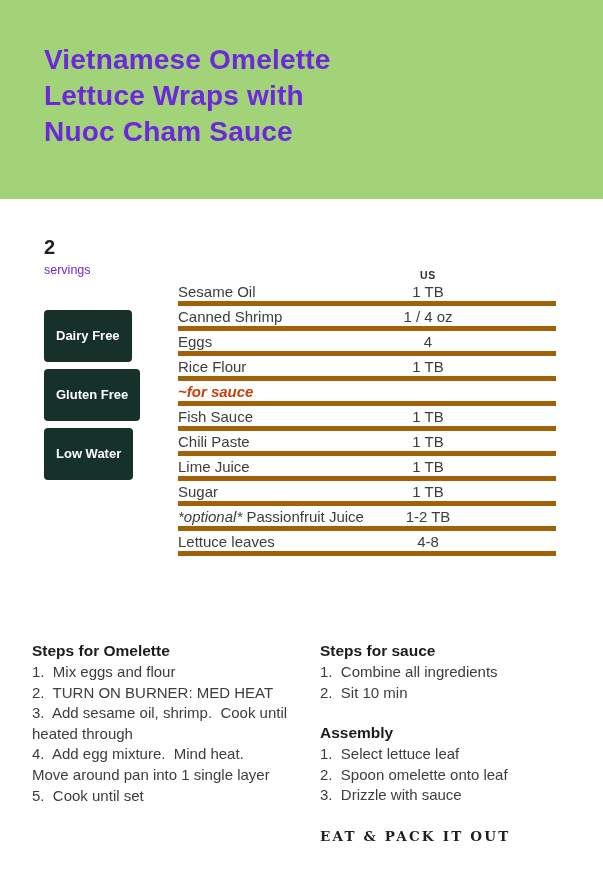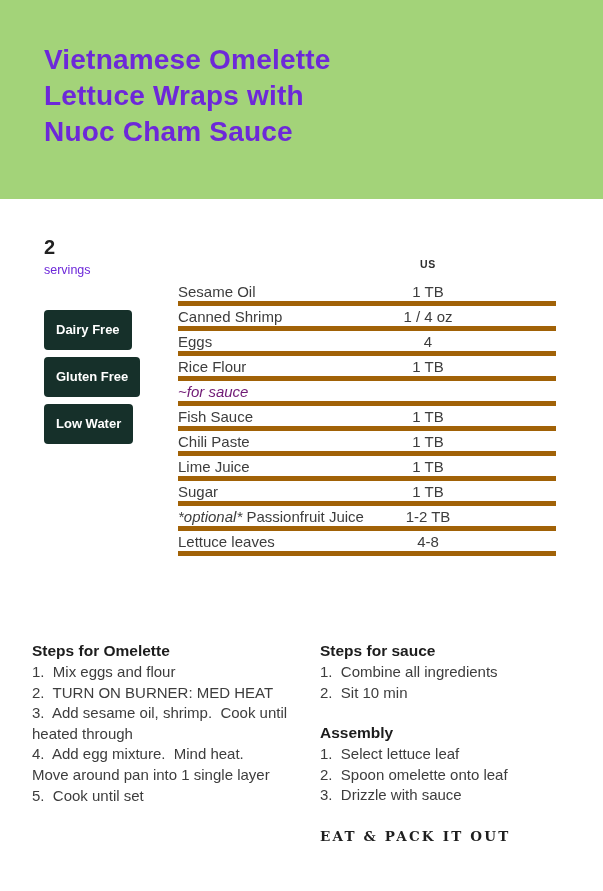--- a/index.html
+++ b/index.html
@@ -33,48 +33,48 @@
   .stat { margin-bottom:33px; }
   .stat-value { font-size:20px; font-weight:bold; color:#222222; line-height:23px; }
   .stat-label { font-size:12.5px; color:#6d28d9; margin-top:4px; }
   .badges { margin-top:28px; }
   .badge {
     display:inline-block;
     background:#16302a;
     color:#ffffff;
     font-size:13px;
     font-weight:bold;
-    padding:20px 12px;
+    padding:26px 12px;
     border-radius:4px;
     margin-bottom:7px;
   }
   .badge-wrap { line-height:0; }
 
   
   .ingredients {
     position:absolute; left:178px; top:258px; width:378px;
     font-size:15px; color:#3d3d3d;
   }
-  .ing-header { display:flex; align-items:flex-start; height:23px; }
+  .ing-header { display:flex; align-items:flex-end; height:23px; }
   .ing-unit {
     width:120px; text-align:center;
     font-size:10.5px; font-weight:bold; letter-spacing:0.6px;
     color:#2d2d2d;
   }
   .ing-row {
     display:flex; align-items:center;
     height:25px;
     border-bottom:5px solid #a16207;
   }
   .ing-name { flex:1; min-width:0; white-space:nowrap; }
   .ing-name em { font-style:italic; }
   .ing-amount { width:120px; text-align:center; white-space:nowrap; }
   .ing-spacer { width:68px; }
   .ing-row.section .ing-name {
-    font-weight:normal; font-style:italic; color:#701a75;
+    font-weight:bold; font-style:italic; color:#c2410c;
   }
 
   
   .steps {
     position:absolute; left:32px; top:640px; width:516px;
     display:flex;
     color:#3d3d3d;
   }
   .steps-col-left  { width:288px; }
   .steps-col-right { width:228px; }

